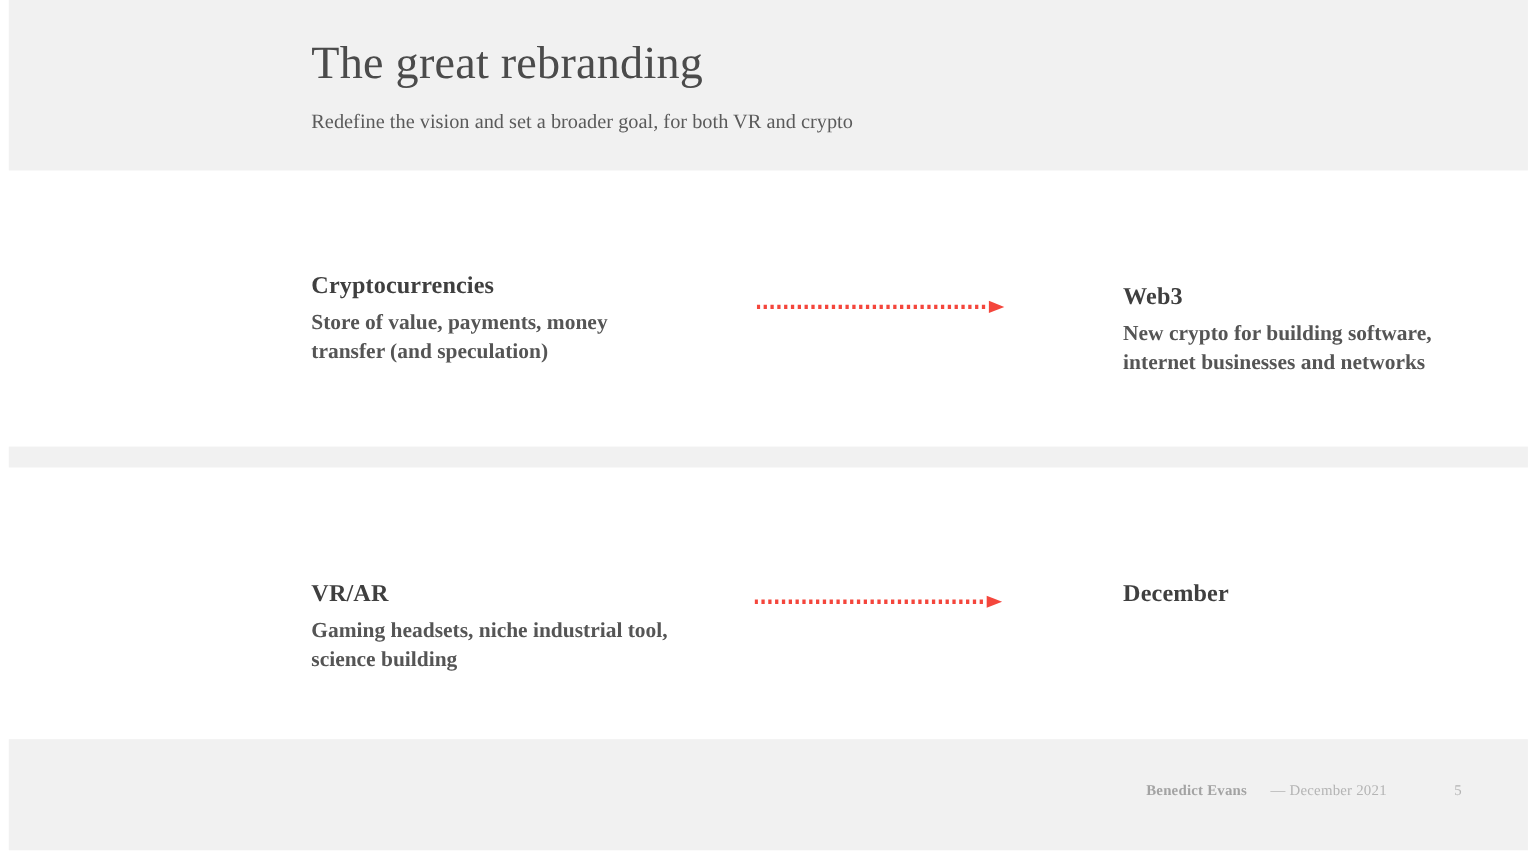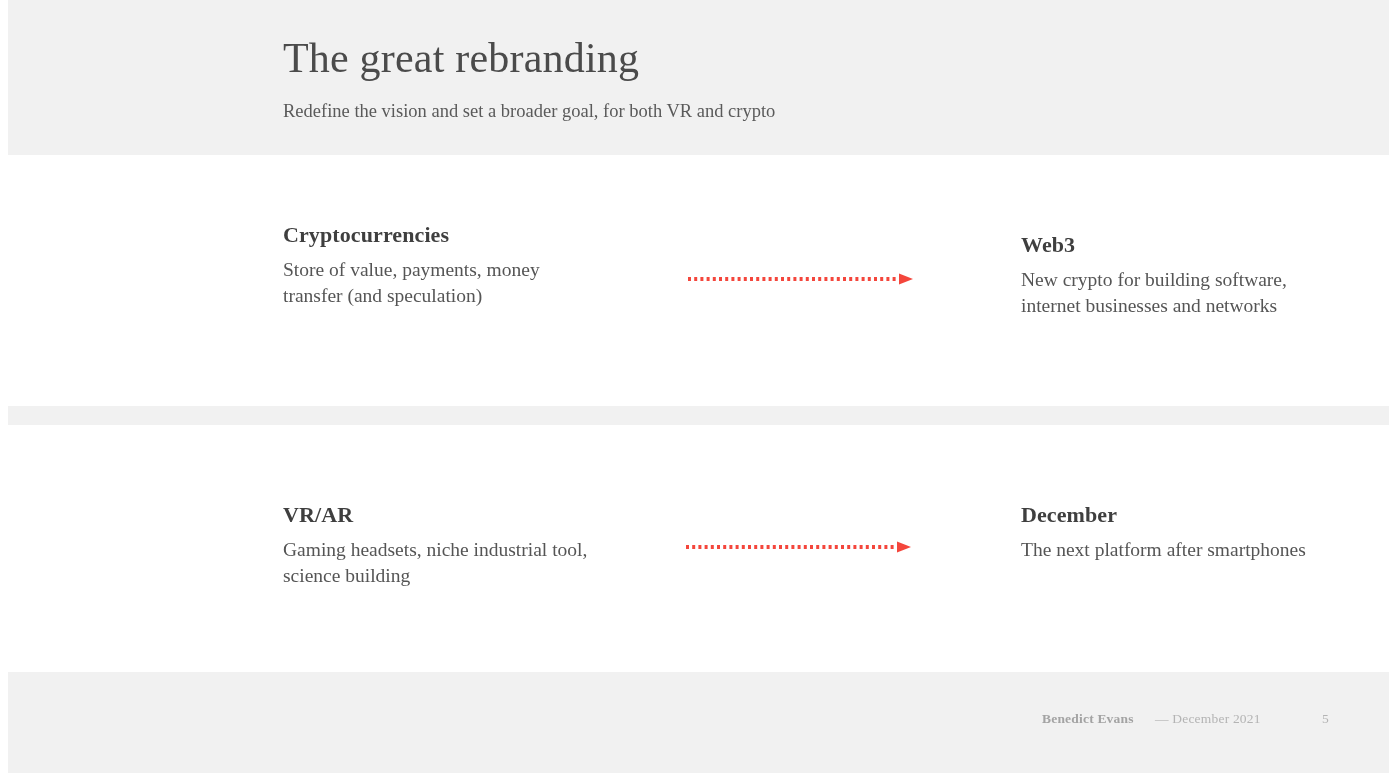--- a/index.html
+++ b/index.html
@@ -67,33 +67,34 @@
     font-size: 18.5px;
     line-height: 26px;
     font-weight: 400;
     color: #5a5a5a;
     white-space: nowrap;
   }
 
   
   .block {
     position: absolute;
+    margin-top: 24px;
   }
   .block-heading {
     font-size: 22px;
     line-height: 28px;
     font-weight: 700;
     color: #3f3f3f;
     margin: 0 0 8px 0;
     letter-spacing: 0.1px;
   }
   .block-body {
     font-size: 19.5px;
     line-height: 26px;
-    font-weight: 400;
+    font-weight: 700;
     color: #555555;
     margin: 0;
   }
 
   .block-crypto   { left: 283px;  top: 221px; width: 300px; }
   .block-web3     { left: 1021px; top: 231px; width: 300px; }
   .block-vrar     { left: 283px;  top: 501px; width: 330px; }
   .block-metaverse{ left: 1021px; top: 501px; width: 300px; }
 
   
@@ -164,20 +165,19 @@
     <p class="block-body">Gaming headsets, niche industrial tool, science building</p>
   </div>
 
   <svg class="arrow arrow-2" viewBox="0 0 226 12" preserveAspectRatio="none">
     <line x1="0" y1="6" x2="210" y2="6" stroke="#f4463c" stroke-width="4" stroke-dasharray="3 3.2" stroke-linecap="butt"></line>
     <polygon points="211,0.5 225,6 211,11.5" fill="#f4463c"></polygon>
   </svg>
 
   <div class="block block-metaverse">
     <p class="block-heading">December</p>
-    <p class="block-body">The next platform after smartphones</p>
   </div>
 
   <div class="footer-meta footer-author">Benedict Evans</div>
   <div class="footer-meta footer-date">— December 2021</div>
   <div class="footer-meta footer-page">5</div>
 
 </div>
 
 </body></html>

